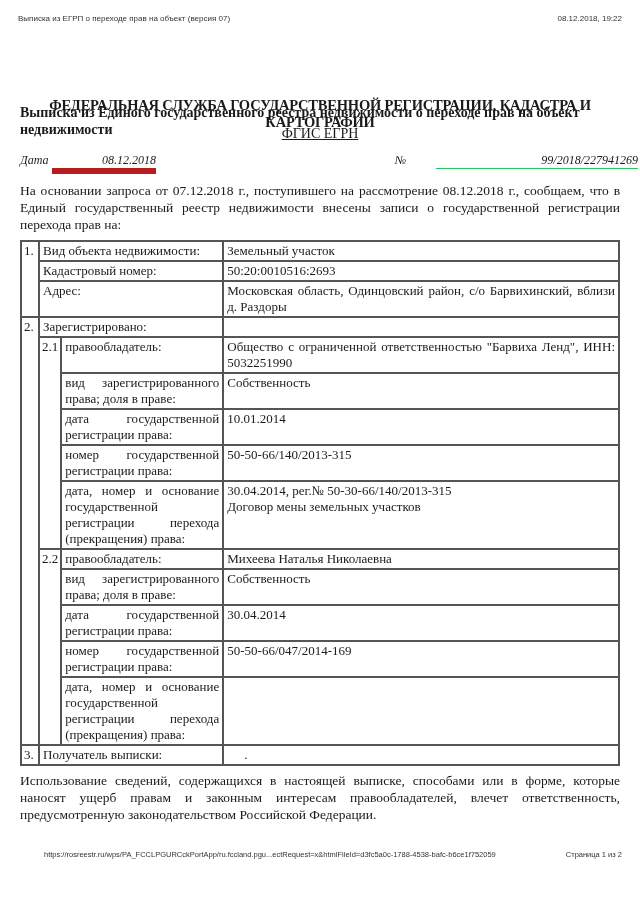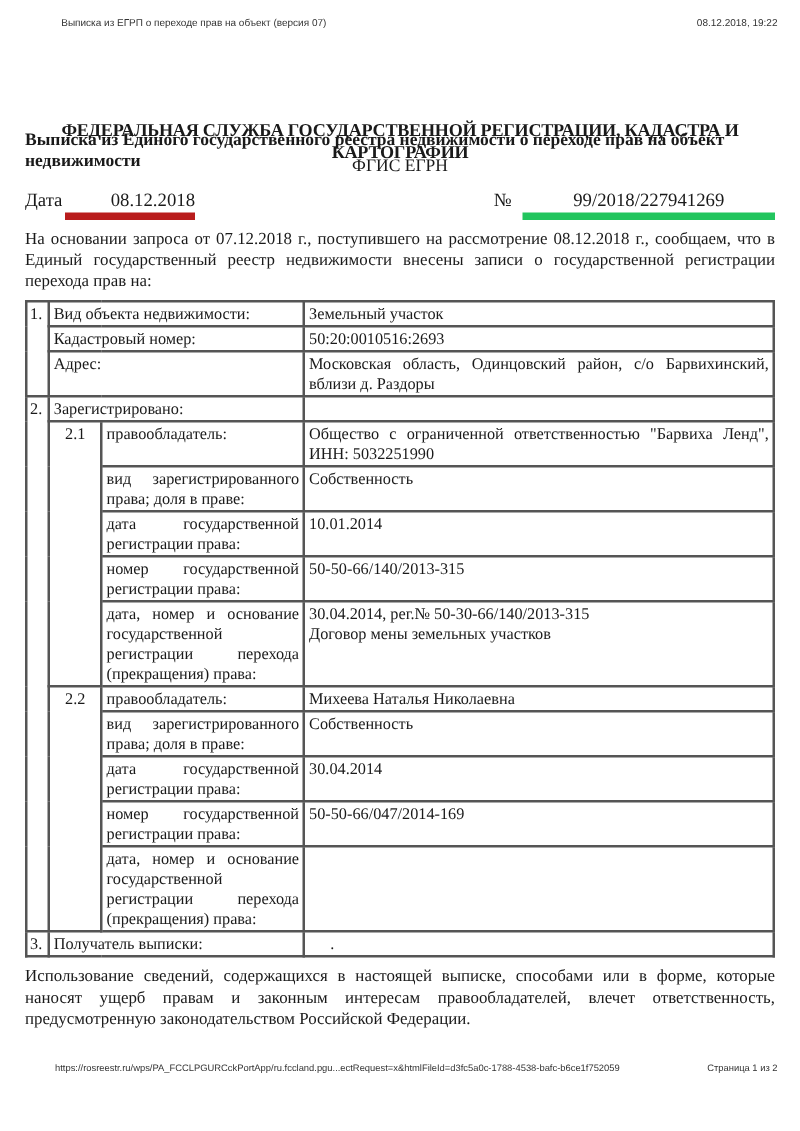--- a/index.html
+++ b/index.html
@@ -1,33 +1,33 @@
 <!DOCTYPE html>
 <html><head>
 <meta charset="utf-8">
 <style>
   html, body { margin:0; padding:0; background:#ffffff; }
   body { width:640px; height:905px; position:relative; overflow:hidden; color:#1a1a1a; }
-  .hdr { position:absolute; top:14px; left:18px; right:18px; height:12px; font-family:"Liberation Sans", sans-serif; font-size:8px; color:#333;margin-left:31px; }
+  .hdr { position:absolute; top:14px; left:18px; right:18px; height:12px; font-family:"Liberation Sans", sans-serif; font-size:8px; color:#333; }
   .hdr .l { position:absolute; left:0; top:0; }
   .hdr .r { position:absolute; right:0; top:0; }
   .serif { font-family:"Liberation Serif", serif; }
   .title { position:absolute; top:56px; left:20px; right:20px; text-align:left; font-weight:bold; font-size:14px; line-height:17px;margin-top:48px; }
   .agency { position:absolute; top:97px; left:10px; right:10px; text-align:center; font-size:14.5px; letter-spacing:-0.2px;font-weight:bold; }
-  .fgis { position:absolute; top:126px; left:0; right:0; text-align:center; font-size:14px; }
-  .dateline { position:absolute; top:153px; left:20px; right:20px; height:20px; font-size:15px; }
+  .fgis { position:absolute; top:126px; left:0; right:0; text-align:center; font-size:14px;text-decoration:underline; }
+  .dateline { position:absolute; top:153px; left:20px; right:20px; height:20px; font-size:12px;font-style:italic; }
   .dateline .dlabel { position:absolute; left:0; top:0; }
   .dateline .dval { position:absolute; left:32px; top:0; width:104px; text-align:right; border-bottom:6px solid #b91c1c; }
   .dateline .nlabel { position:absolute; left:375px; top:0; }
-  .dateline .nval { position:absolute; left:398px; top:0; width:202px; text-align:center; border-bottom:6px solid #22c55e; }
+  .dateline .nval { position:absolute; left:416px; top:0; width:202px; text-align:right; border-bottom:1px solid #22c55e; }
   .intro { position:absolute; top:182px; left:20px; width:600px; font-size:13.5px; line-height:17px; text-align:justify; }
   table.reg { position:absolute; top:240px; left:20px; width:600px; border-collapse:collapse; font-size:13px; line-height:16px; }
   table.reg td { border:2px solid #555; padding:1px 3px; vertical-align:top; }
   td.num { width:12px; padding:1px 2px !important; }
-  td.subnum { width:16px; padding:1px 12px !important; }
+  td.subnum { width:16px; padding:1px 2px !important; }
   td.lbl { text-align:justify; text-align-last:auto; }
   td.j { text-align:justify; }
   .foot { position:absolute; top:772px; left:20px; width:600px; font-size:13.5px; line-height:17px; text-align:justify; }
   .ftr { position:absolute; top:850px; left:18px; right:18px; height:12px; font-family:"Liberation Sans", sans-serif; font-size:7.5px; color:#333;margin-left:26px; }
   .ftr .l { position:absolute; left:0; top:0; }
   .ftr .r { position:absolute; right:0; top:0; }
 </style>
 </head>
 <body>
 

